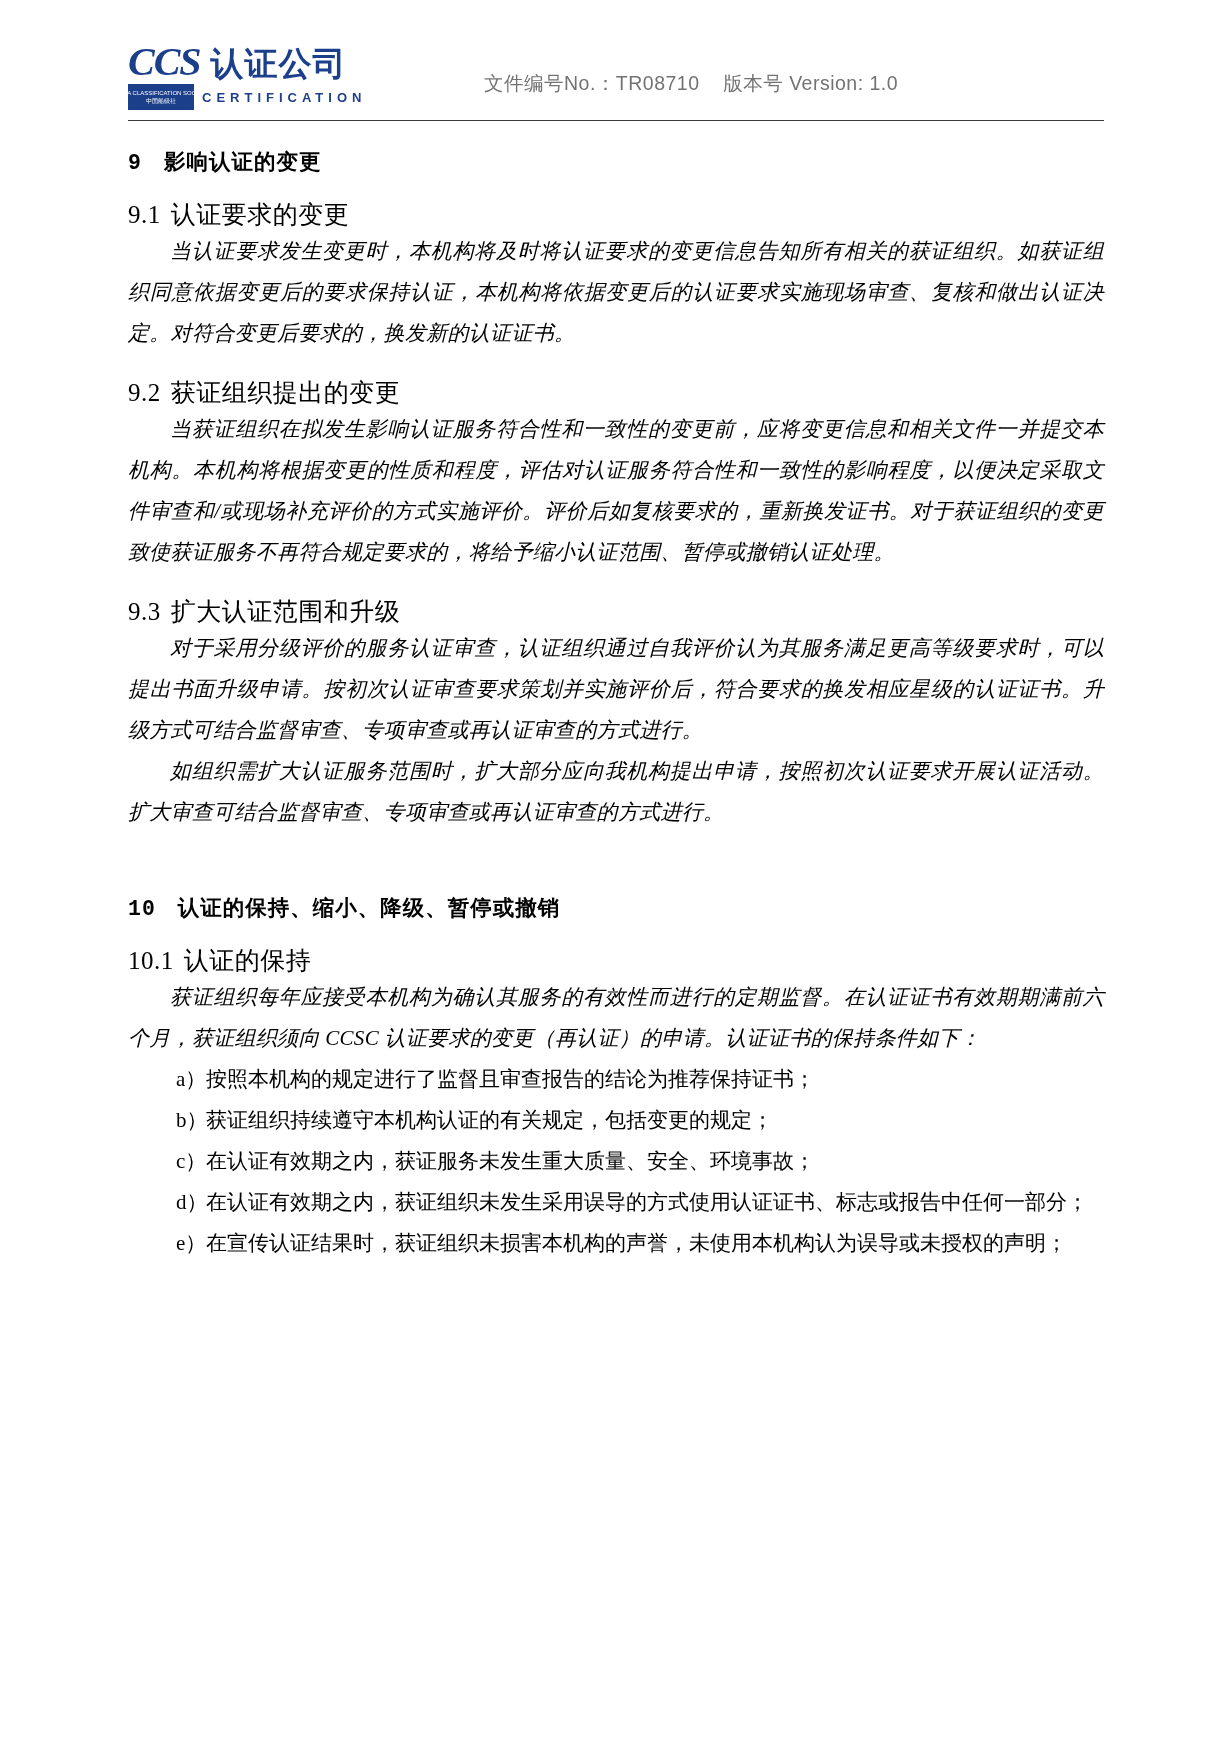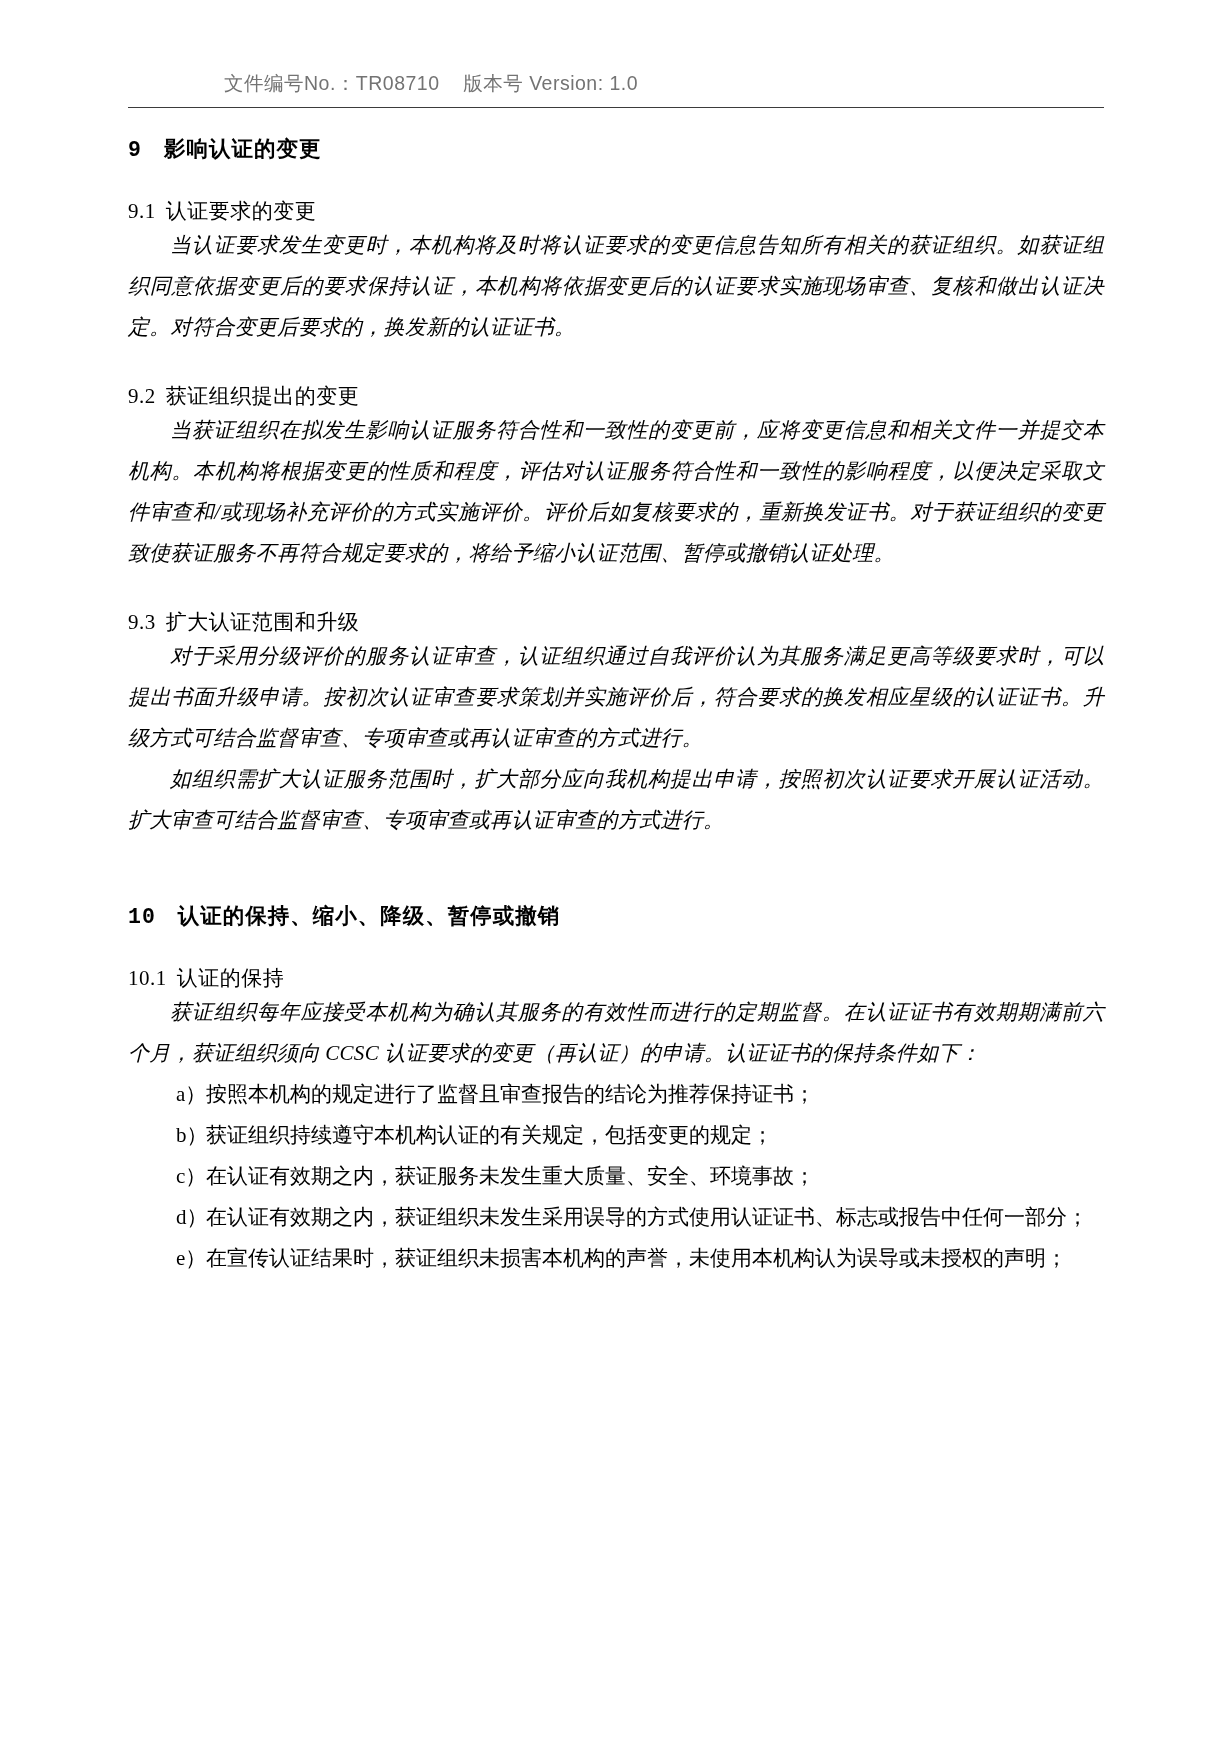--- a/index.html
+++ b/index.html
@@ -114,22 +114,22 @@
     font-family: Liberation Mono, monospace;
     font-weight: bold;
     font-size: 21.5px;
     margin: 26px 0 0 0;
     letter-spacing: 1px;
   }
   h2.sec .num { margin-right: 22px; }
   h3.sub {
     font-family: "Liberation Serif", serif;
     font-weight: normal;
-    font-size: 21px;
-    margin: 34px 0 0 0;
+    font-size: 25px;
+    margin: 22px 0 0 0;
     letter-spacing: 0.5px;
   }
   h3.sub .num { margin-right: 10px; }
   p.para {
     font-size: 21px;
     line-height: 41px;
     margin: 0;
     text-align: justify;
     text-justify: inter-ideograph;
     text-indent: 2em;
@@ -177,20 +177,35 @@
     font-family: "Liberation Serif", serif;
     letter-spacing: 0.5px;
   }
 </style>
 </head>
 <body>
 
 <div class="page">
 
   <div class="header">
+    <div class="logo-block">
+      <div class="logo-top">
+        <div class="logo-mark">
+          <span class="ccs-letters">CCS</span>
+          <span class="cn-letters">认证公司</span>
+        </div>
+      </div>
+      <div class="logo-sub-row">
+        <div class="logo-badge">
+          <span>CHINA CLASSIFICATION SOCIETY</span>
+          <span>中国船级社</span>
+        </div>
+        <span class="cert-word">CERTIFICATION</span>
+      </div>
+    </div>
     <div class="header-meta">文件编号No.：TR08710    版本号 Version: 1.0</div>
   </div>
   <div class="header-rule"></div>
 
   <div class="content">
 
     <h2 class="sec">
       <span class="num">9</span><span>影响认证的变更</span>
     </h2>
 

